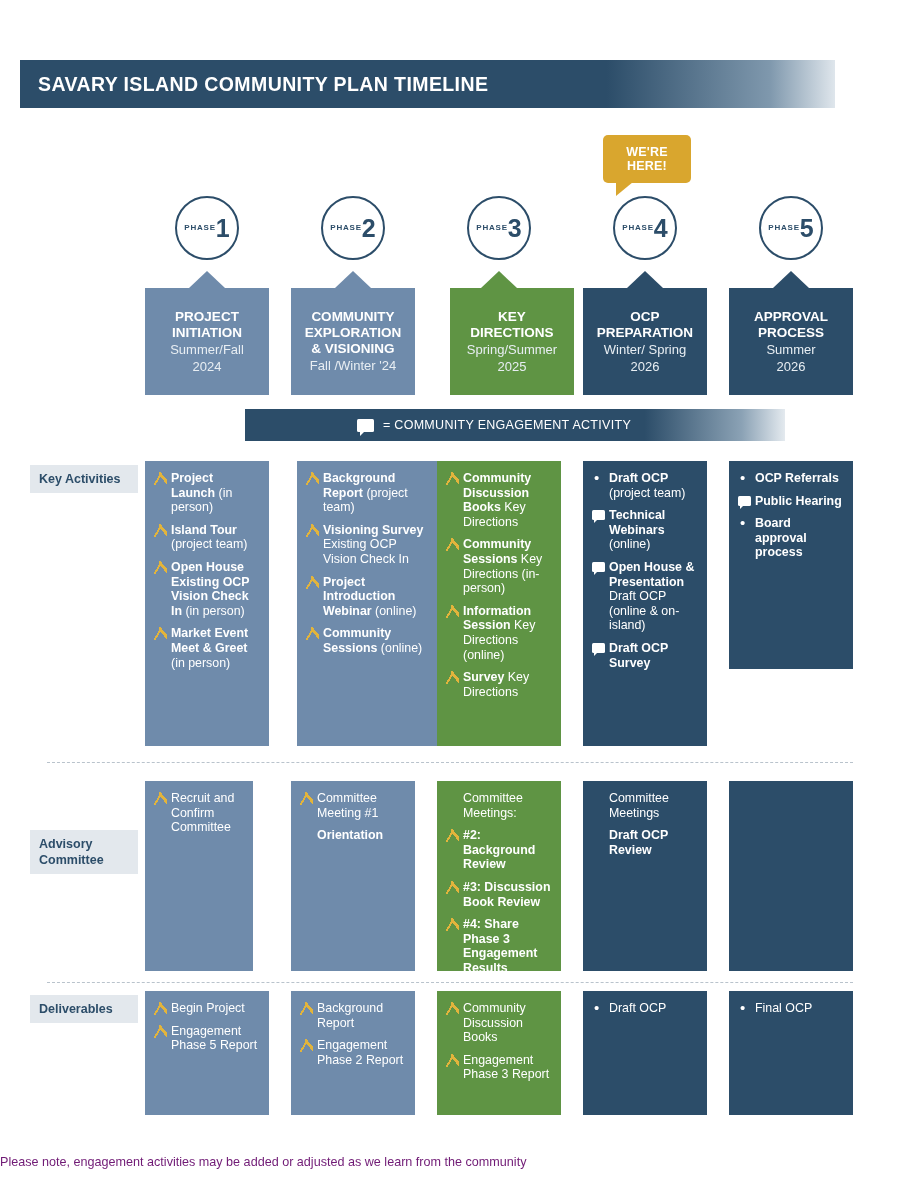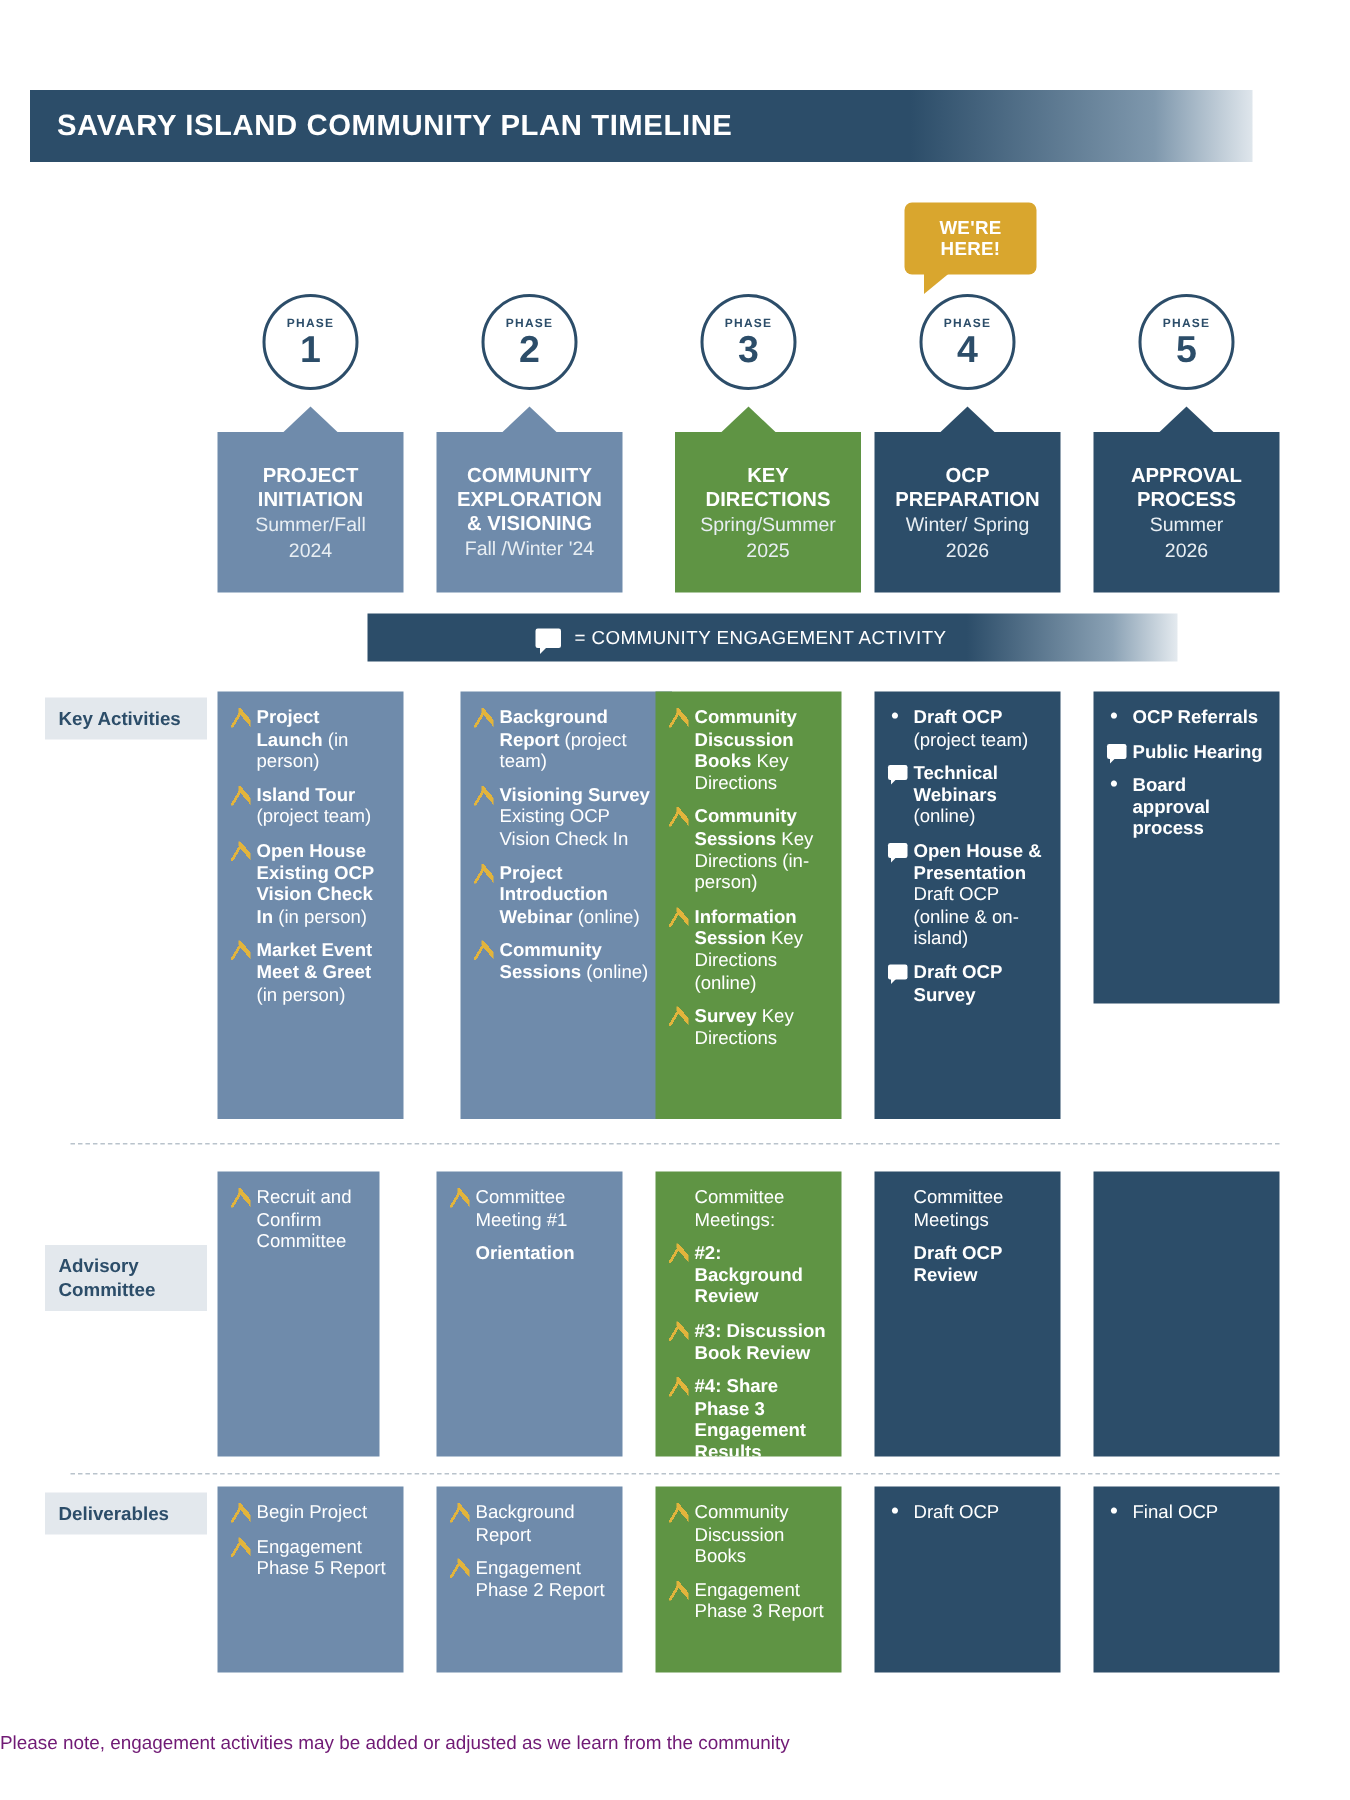--- a/index.html
+++ b/index.html
@@ -45,21 +45,20 @@
     height: 70px;
   }
   .phase-circle {
     position: absolute;
     width: 64px;
     height: 64px;
     border-radius: 50%;
     border: 2.5px solid #2c4d69;
     background: #ffffff;
     display: flex;
-    flex-direction: column;
     align-items: center;
     justify-content: center;
     box-sizing: border-box;
   }
   .phase-circle .p-word {
     font-size: 8px;
     letter-spacing: 0.8px;
     color: #2c4d69;
     font-weight: bold;
     line-height: 10px;
@@ -370,21 +369,21 @@
 <div class="row-label" style="left:30px; top:830px; width:108px;">Advisory
 Committee</div>
 <div class="row-label" style="left:30px; top:995px; width:108px;">Deliverables</div>
 
 <div class="col-block blue" style="left:145px; top:461px; width:124px; height:285px;">
     <div class="item mk-check"><b>Project Launch</b><span class="sub"> (in person)</span></div>
     <div class="item mk-check"><b>Island Tour</b><span class="sub"> (project team)</span></div>
     <div class="item mk-check"><b>Open House Existing OCP Vision Check In</b><span class="sub"> (in person)</span></div>
     <div class="item mk-check"><b>Market Event Meet &amp; Greet</b><span class="sub"> (in person)</span></div>
   </div>
-<div class="col-block blue" style="left:307px; top:461px; width:141px; height:285px;">
+<div class="col-block blue" style="left:297px; top:461px; width:141px; height:285px;">
     <div class="item mk-check"><b>Background Report</b><span class="sub"> (project team)</span></div>
     <div class="item mk-check"><b>Visioning Survey</b><span class="sub"> Existing OCP Vision Check In</span></div>
     <div class="item mk-check"><b>Project Introduction Webinar</b><span class="sub"> (online)</span></div>
     <div class="item mk-check"><b>Community Sessions</b><span class="sub"> (online)</span></div>
   </div>
 <div class="col-block green" style="left:437px; top:461px; width:124px; height:285px;">
     <div class="item mk-check"><b>Community Discussion Books</b><span class="sub"> Key Directions</span></div>
     <div class="item mk-check"><b>Community Sessions</b><span class="sub"> Key Directions (in-person)</span></div>
     <div class="item mk-check"><b>Information Session</b><span class="sub"> Key Directions (online)</span></div>
     <div class="item mk-check"><b>Survey</b><span class="sub"> Key Directions</span></div>

